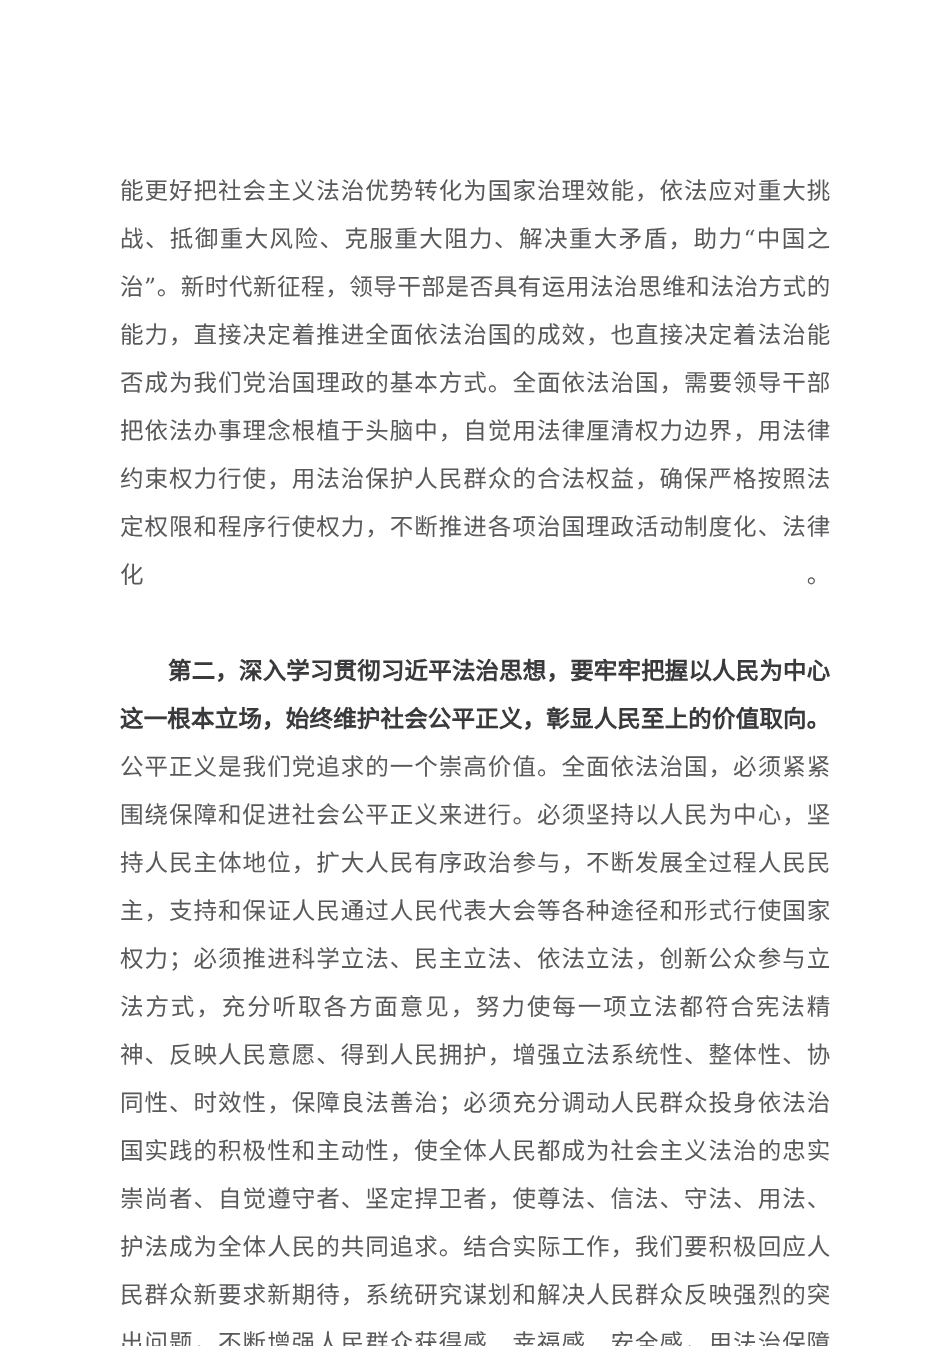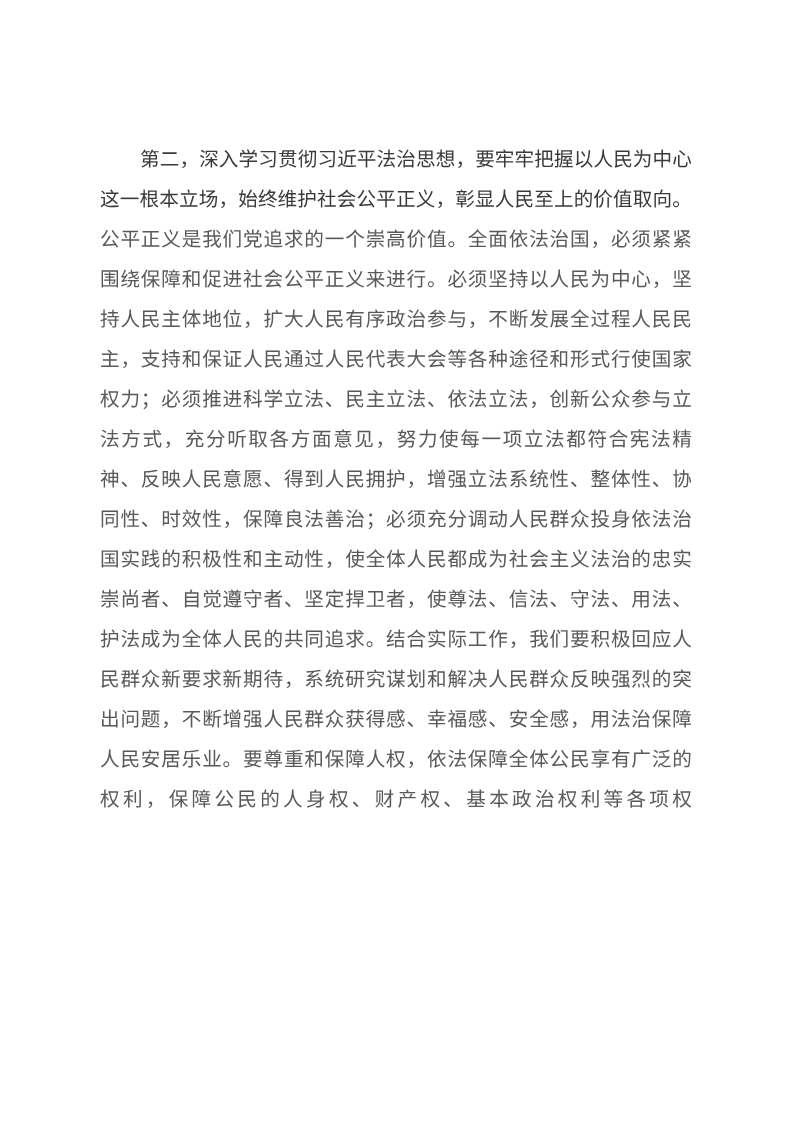--- a/index.html
+++ b/index.html
@@ -45,35 +45,36 @@
 
   .para.indent {
     text-indent: 40px;
   }
 
   .para + .para {
     margin-top: 0;
   }
 
   .strong {
-    font-weight: 400;
+    font-weight: 700;
     color: #3a3a3c;
     letter-spacing: 0.1px;
   }
 
   
   .para::after {
     content: "";
     display: inline-block;
     width: 100%;
   }
 </style>
 </head>
 <body>
 
 <div id="page">
 
   <div id="doc-body" style="left: 100px; top: 140px; width: 592px;">
 
+  <p class="para" id="para-1" style="font-size: 19.6px; line-height: 40px; color: rgb(89, 89, 91);"><span class="run">能更好把社会主义法治优势转化为国家治理效能，依法应对重大挑战、抵御重大风险、克服重大阻力、解决重大矛盾，助力“中国之治”。新时代新征程，领导干部是否具有运用法治思维和法治方式的能力，直接决定着推进全面依法治国的成效，也直接决定着法治能否成为我们党治国理政的基本方式。全面依法治国，需要领导干部把依法办事理念根植于头脑中，自觉用法律厘清权力边界，用法律约束权力行使，用法治保护人民群众的合法权益，确保严格按照法定权限和程序行使权力，不断推进各项治国理政活动制度化、法律化。</span></p>
       <p class="para indent" id="para-2" style="font-size: 19.6px; line-height: 40px; color: rgb(89, 89, 91);"><span class="strong" style="color: rgb(58, 58, 60);">第二，深入学习贯彻习近平法治思想，要牢牢把握以人民为中心这一根本立场，始终维护社会公平正义，彰显人民至上的价值取向。</span><span class="run">公平正义是我们党追求的一个崇高价值。全面依法治国，必须紧紧围绕保障和促进社会公平正义来进行。必须坚持以人民为中心，坚持人民主体地位，扩大人民有序政治参与，不断发展全过程人民民主，支持和保证人民通过人民代表大会等各种途径和形式行使国家权力；必须推进科学立法、民主立法、依法立法，创新公众参与立法方式，充分听取各方面意见，努力使每一项立法都符合宪法精神、反映人民意愿、得到人民拥护，增强立法系统性、整体性、协同性、时效性，保障良法善治；必须充分调动人民群众投身依法治国实践的积极性和主动性，使全体人民都成为社会主义法治的忠实崇尚者、自觉遵守者、坚定捍卫者，使尊法、信法、守法、用法、护法成为全体人民的共同追求。结合实际工作，我们要积极回应人民群众新要求新期待，系统研究谋划和解决人民群众反映强烈的突出问题，不断增强人民群众获得感、幸福感、安全感，用法治保障人民安居乐业。要尊重和保障人权，依法保障全体公民享有广泛的权利，保障公民的人身权、财产权、基本政治权利等各项权</span></p>
     </div>
 
 </div>
 
 </body></html>

